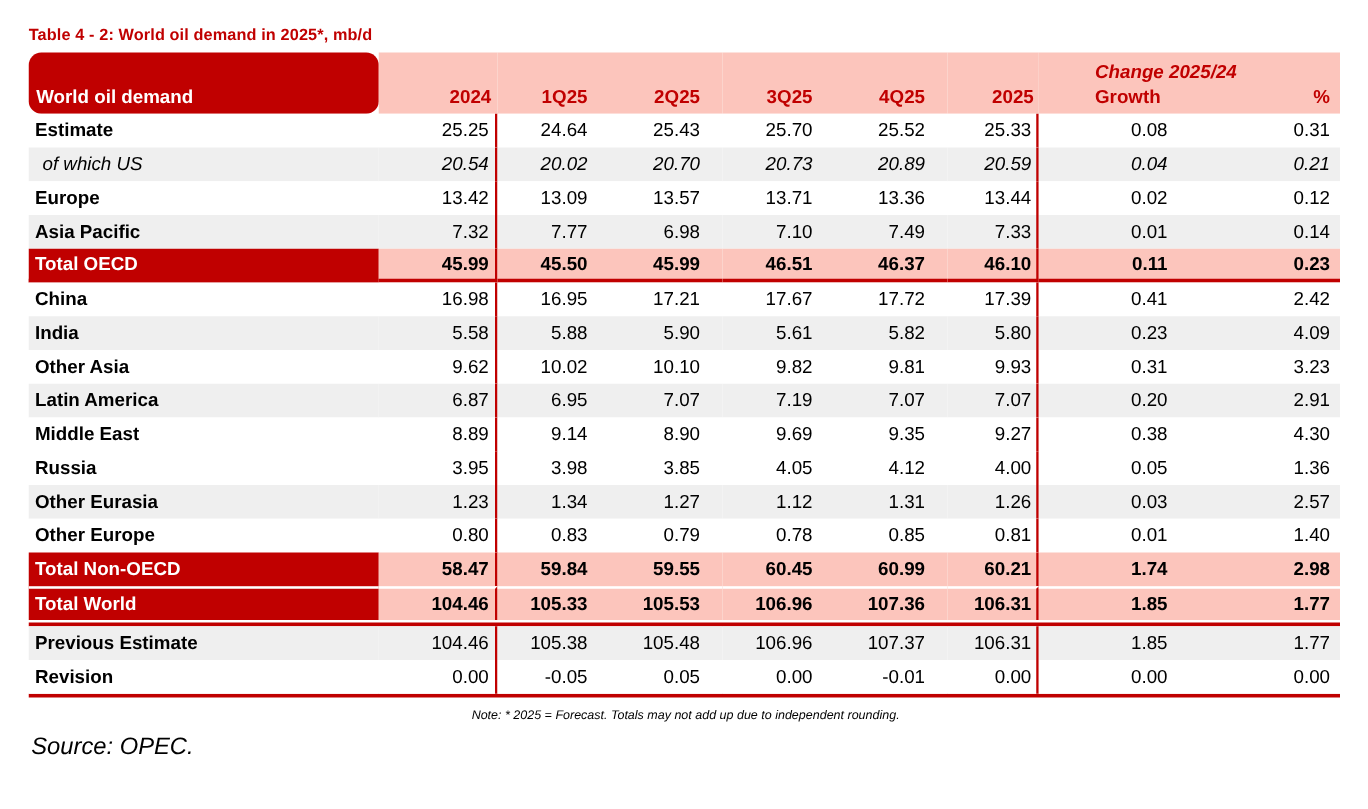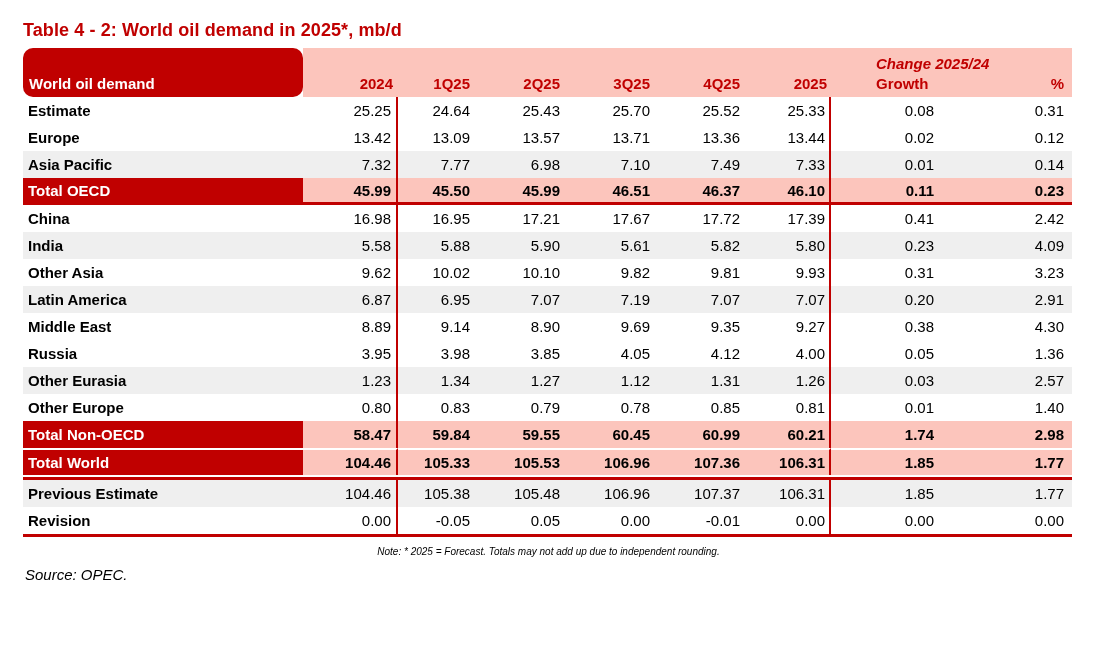--- a/index.html
+++ b/index.html
@@ -12,21 +12,21 @@
   }
   .page {
     width: 1094px;
     height: 647px;
     background: #fff;
     padding: 20px 22px 0 23px;
     position: relative;
   }
   .title {
     color: var(--red, #c00000);
-    font-size: 18px;
+    font-size: 13px;
     font-weight: bold;
     margin-bottom: 7px;
     letter-spacing: 0.1px;
   }
   table {
     border-collapse: separate;
     border-spacing: 0;
     table-layout: fixed;
     width: 1049px;
   }
@@ -83,21 +83,21 @@
   .c-growth { padding-right: 22px; }
   .c-pct    { padding-right: 8px; }
   
   table.ftr {
     margin-top: 2px;
     border-top: 3px solid var(--red, #c00000);
     border-bottom: 3px solid var(--red, #c00000);
   }
   
   .note { font-size: 10px; font-style: italic; color: #000; margin-top: 9px; padding-left: 2px; text-align: center; }
-  .source { font-size: 15px; font-style: italic; color: #000; margin-top: 9px; padding-left: 2px; }
+  .source { font-size: 19px; font-style: italic; color: #000; margin-top: 9px; padding-left: 2px; }
 </style>
 </head>
 <body>
 
 <div class="page">
 
   <div class="title">Table 4 - 2: World oil demand in 2025*, mb/d</div>
 
   <table>
     <colgroup>
@@ -134,20 +134,31 @@
           <td class="lbl">Estimate</td>
           <td class="num c-2024">25.25</td>
           <td class="num c-q">24.64</td>
           <td class="num c-q">25.43</td>
           <td class="num c-q">25.70</td>
           <td class="num c-q">25.52</td>
           <td class="num c-2025">25.33</td>
           <td class="num c-growth">0.08</td>
           <td class="num c-pct">0.31</td>
         </tr>
+        <tr class="g sub">
+          <td class="lbl">of which US</td>
+          <td class="num c-2024">20.54</td>
+          <td class="num c-q">20.02</td>
+          <td class="num c-q">20.70</td>
+          <td class="num c-q">20.73</td>
+          <td class="num c-q">20.89</td>
+          <td class="num c-2025">20.59</td>
+          <td class="num c-growth">0.04</td>
+          <td class="num c-pct">0.21</td>
+        </tr>
         <tr class="w">
           <td class="lbl">Europe</td>
           <td class="num c-2024">13.42</td>
           <td class="num c-q">13.09</td>
           <td class="num c-q">13.57</td>
           <td class="num c-q">13.71</td>
           <td class="num c-q">13.36</td>
           <td class="num c-2025">13.44</td>
           <td class="num c-growth">0.02</td>
           <td class="num c-pct">0.12</td>

